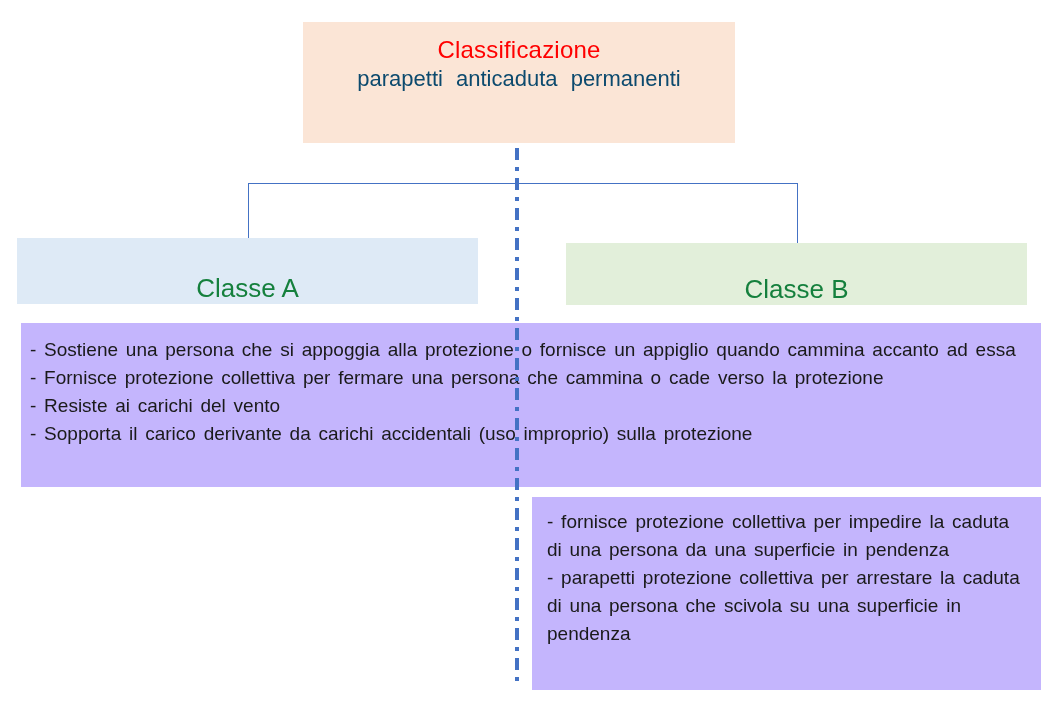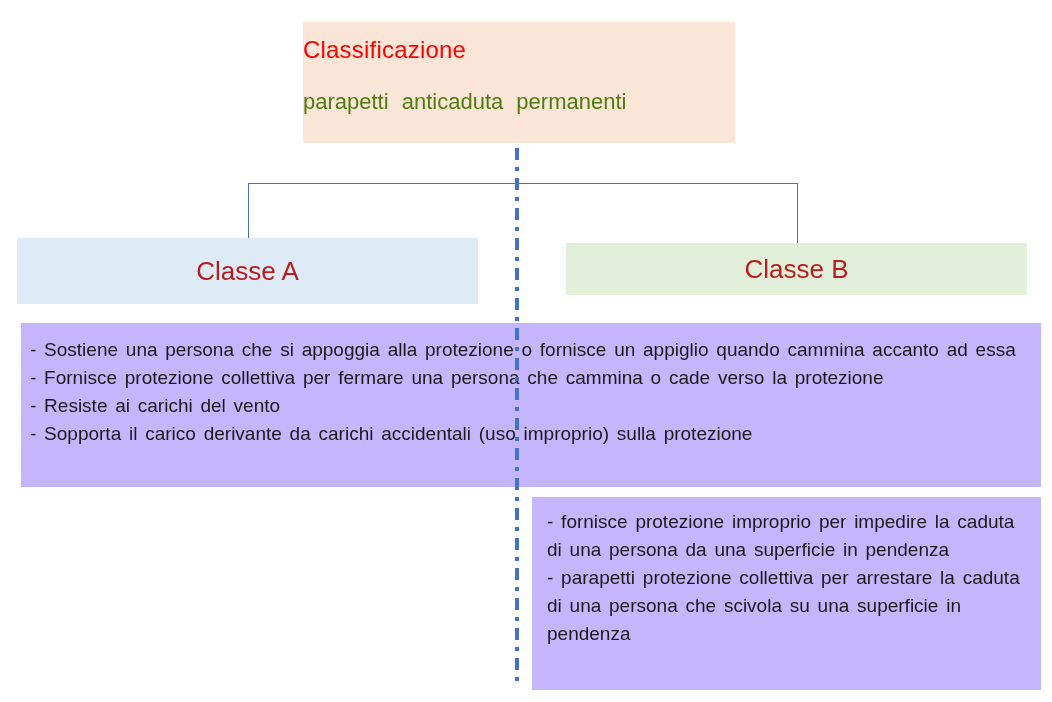--- a/index.html
+++ b/index.html
@@ -19,34 +19,33 @@
   
   .root-box {
     position: absolute;
     left: 303px;
     top: 22px;
     width: 432px;
     height: 121px;
     background: #fbe5d6;
     display: flex;
     flex-direction: column;
-    align-items: flex-start;
+    align-items: center;
   }
   .root-title {
     margin-top: 13px;
     font-size: 24px;
     line-height: 30px;
     color: #ff0000;
     letter-spacing: 0.2px;
   }
   .root-subtitle {
-    margin-top: 23px;
     font-size: 22px;
     line-height: 28px;
-    color: #4d7c0f;
+    color: #0c4a6e;
     word-spacing: 7px;
   }
 
   
   .connector-h {
     position: absolute;
     left: 248px;
     top: 183px;
     width: 549px;
     height: 1px;
@@ -83,37 +82,37 @@
       #4472c4 19px, #4472c4 23px,
       transparent 23px, transparent 30px
     );
     z-index: 5;
   }
 
   
   .class-box {
     position: absolute;
     display: flex;
-    align-items: center;
+    align-items: flex-end;
     justify-content: center;
     font-size: 26px;
-    color: #b91c1c;
+    color: #15803d;
   }
   .class-box.a {
     left: 17px;
     top: 238px;
     width: 461px;
     height: 66px;
     background: #deeaf6;
   }
   .class-box.b {
     left: 566px;
     top: 243px;
     width: 461px;
-    height: 52px;
+    height: 62px;
     background: #e2efda;
   }
 
   
   .details-box {
     position: absolute;
     background: #c4b5fd;
     color: #1a1a1a;
     font-size: 19px;
     line-height: 28px;
@@ -164,17 +163,17 @@
   </div>
 
   <div class="details-box a">
     <p class="bullet-line">- Sostiene una persona che si appoggia alla protezione o fornisce un appiglio quando cammina accanto ad essa</p>
     <p class="bullet-line">- Fornisce protezione collettiva per fermare una persona che cammina o cade verso la protezione</p>
     <p class="bullet-line">- Resiste ai carichi del vento</p>
     <p class="bullet-line">- Sopporta il carico derivante da carichi accidentali (uso improprio) sulla protezione</p>
   </div>
 
   <div class="details-box b">
-    <p class="bullet-line">- fornisce protezione improprio per impedire la caduta di una persona da una superficie in pendenza</p>
+    <p class="bullet-line">- fornisce protezione collettiva per impedire la caduta di una persona da una superficie in pendenza</p>
     <p class="bullet-line">- parapetti protezione collettiva per arrestare la caduta di una persona che scivola su una superficie in pendenza</p>
   </div>
 
 </div>
 
 </body></html>

